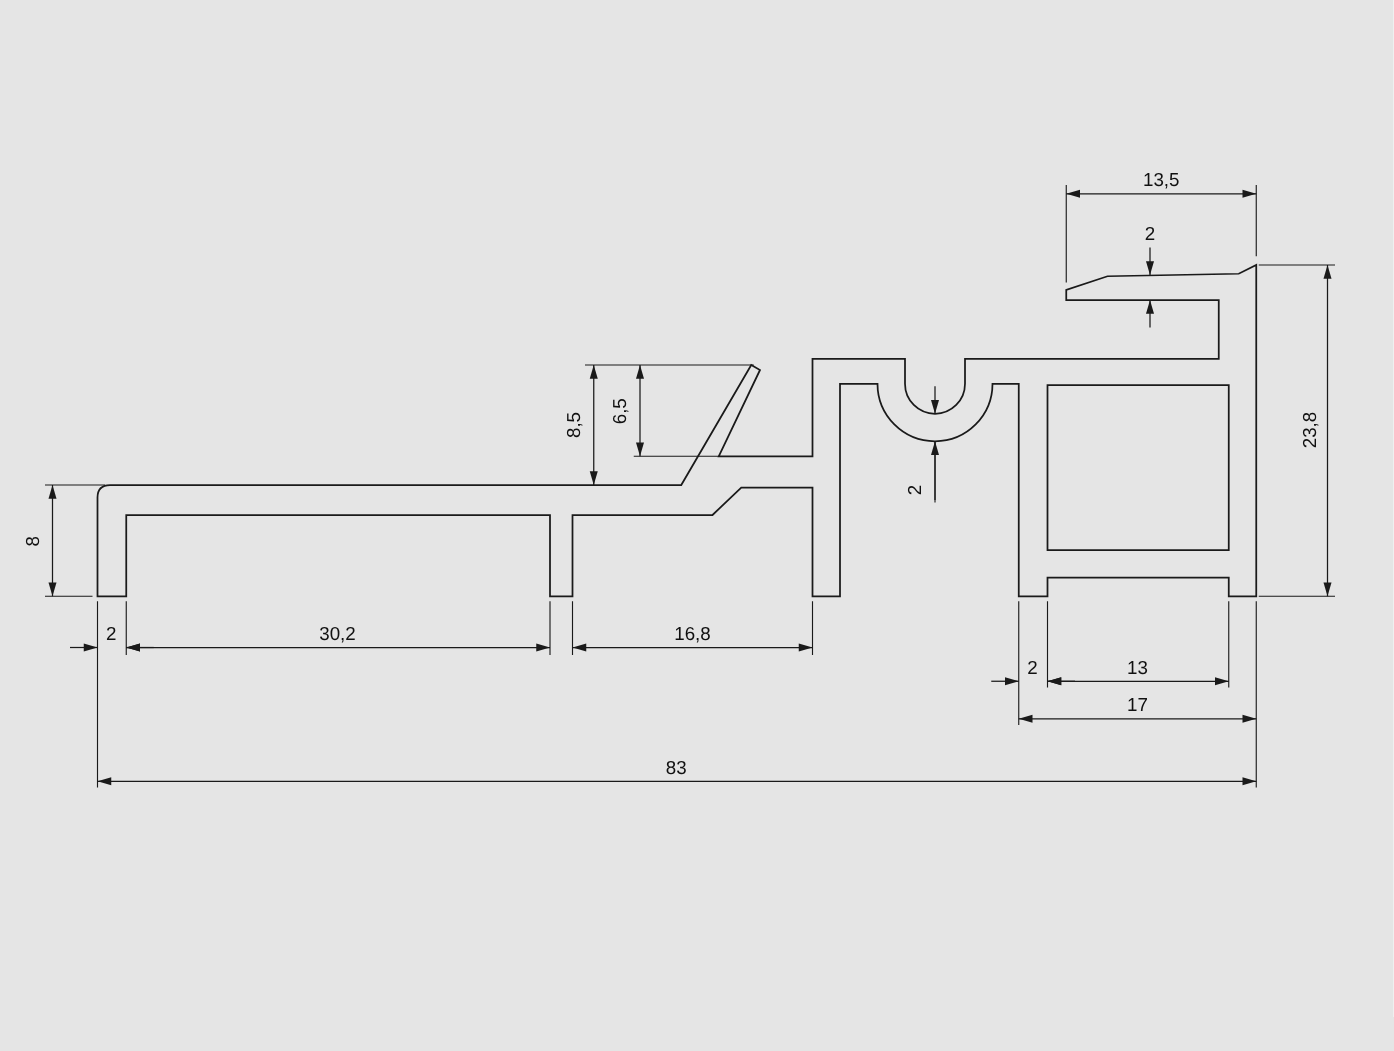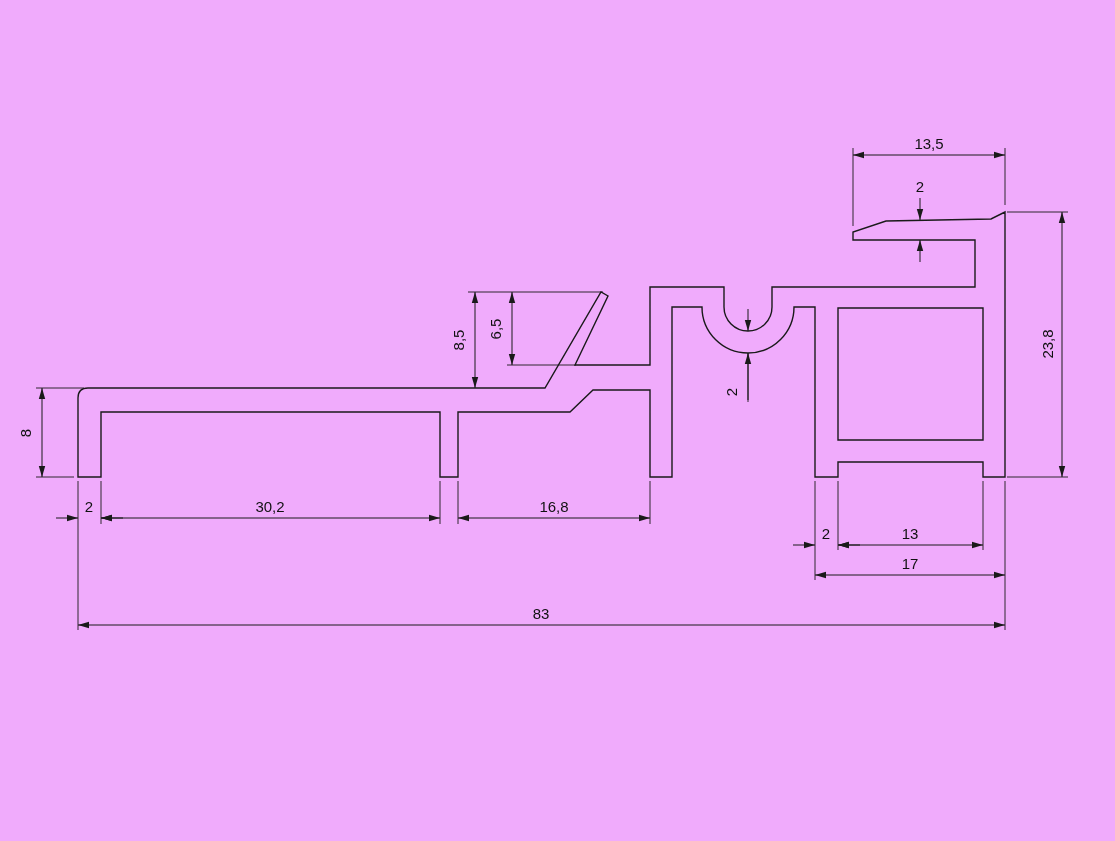--- a/index.html
+++ b/index.html
@@ -1,16 +1,16 @@
 <!DOCTYPE html>
 <html><head>
 <meta charset="utf-8">
 <style>
   html,body{margin:0;padding:0;background:#ffffff;}
-  .canvas{width:1115px;height:841px;background:#f0abfc;position:relative;overflow:hidden;text-decoration:underline;}
+  .canvas{width:1115px;height:841px;background:#e5e5e5;position:relative;overflow:hidden;text-decoration:underline;}
   svg{display:block;}
   svg text{
     font-family:"Liberation Sans", sans-serif;
     font-size:15px;
     fill:#111111;
   }
   .profile{fill:none;stroke:#1a1a1a;stroke-width:1.4;stroke-linejoin:miter;}
   .dim{fill:none;stroke:#1a1a1a;stroke-width:1;}
   .ext{fill:none;stroke:#1a1a1a;stroke-width:0.9;}
 </style>

